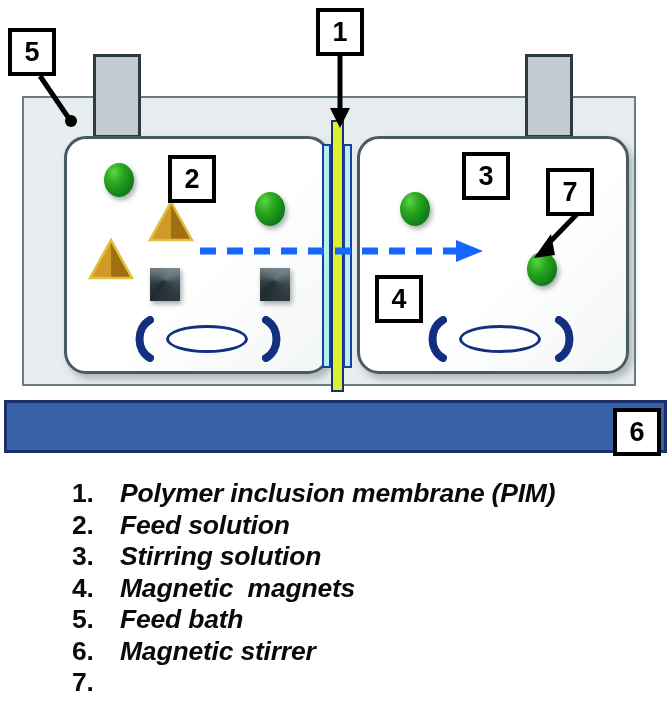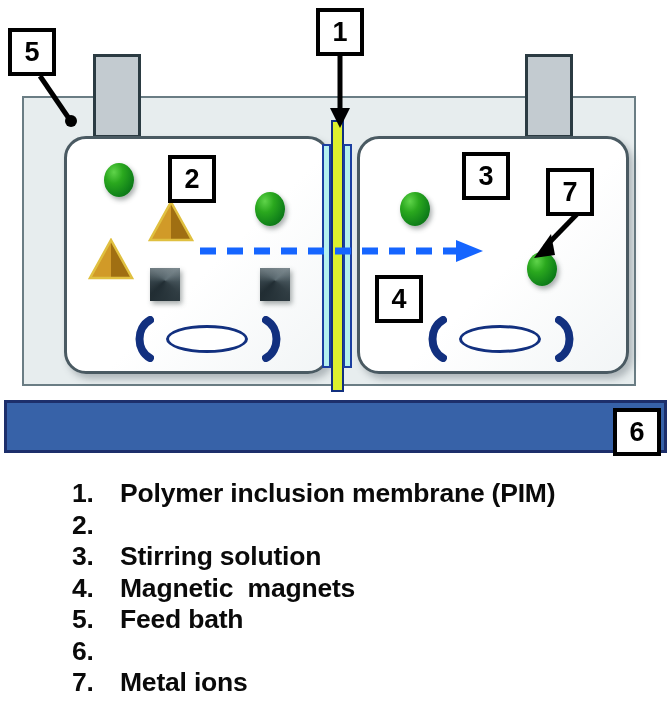--- a/index.html
+++ b/index.html
@@ -175,21 +175,21 @@
     font-size: 26.5px;
     color: #0a0a0a;
     line-height: 31.5px;
     padding-left: 72px;
     letter-spacing: -0.2px;
   }
   .legend-num {
     width: 48px;
     flex: 0 0 48px;
   }
-  .legend-text { white-space: pre; }
+  .legend-text { white-space: pre; font-style: italic; }
 </style>
 </head>
 <body>
 
 <div id="figure">
 
   <div class="water-bath"></div>
 
   <div class="clamp clamp-left"></div>
   <div class="clamp clamp-right"></div>
@@ -277,33 +277,34 @@
   <div class="tagbox tag-7">7</div>
 </div>
 
 <div id="legend">
   <div class="legend-row">
     <span class="legend-num">1.</span>
     <span class="legend-text">Polymer inclusion membrane (PIM)</span>
   </div>
   <div class="legend-row">
     <span class="legend-num">2.</span>
+    <span class="legend-text">Feed solution</span>
   </div>
   <div class="legend-row">
     <span class="legend-num">3.</span>
     <span class="legend-text">Stirring solution</span>
   </div>
   <div class="legend-row">
     <span class="legend-num">4.</span>
     <span class="legend-text">Magnetic  magnets</span>
   </div>
   <div class="legend-row">
     <span class="legend-num">5.</span>
     <span class="legend-text">Feed bath</span>
   </div>
   <div class="legend-row">
     <span class="legend-num">6.</span>
+    <span class="legend-text">Magnetic stirrer</span>
   </div>
   <div class="legend-row">
     <span class="legend-num">7.</span>
-    <span class="legend-text">Metal ions</span>
   </div>
 </div>
 
 </body></html>

